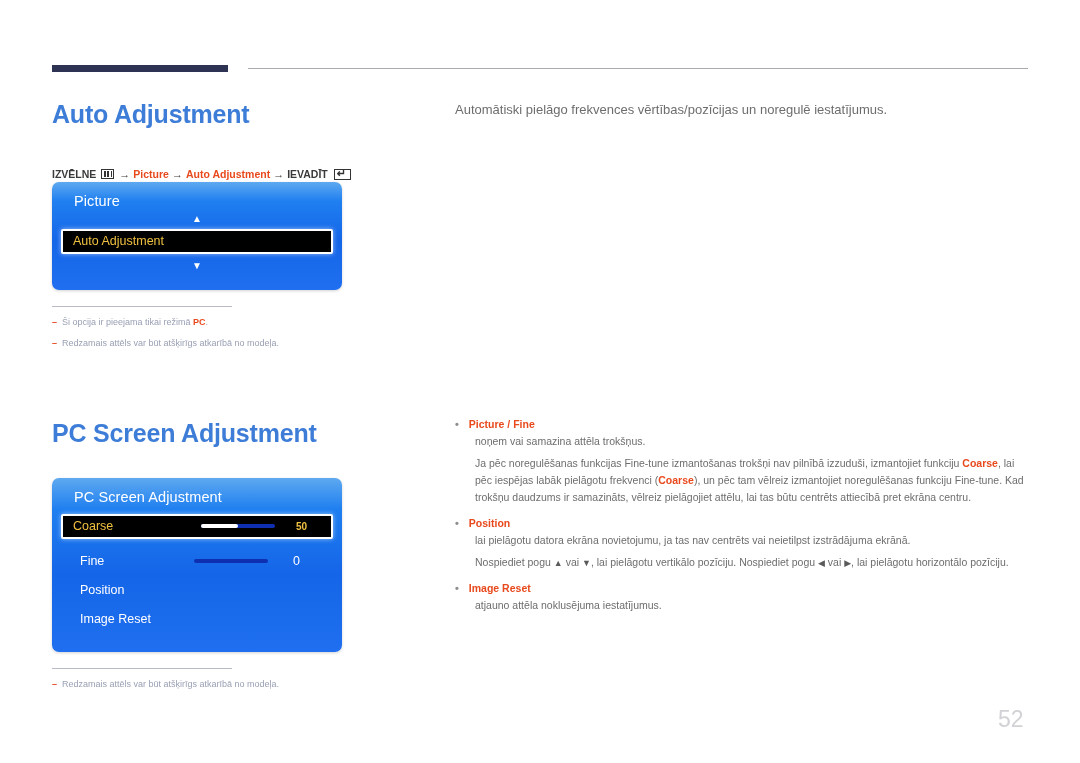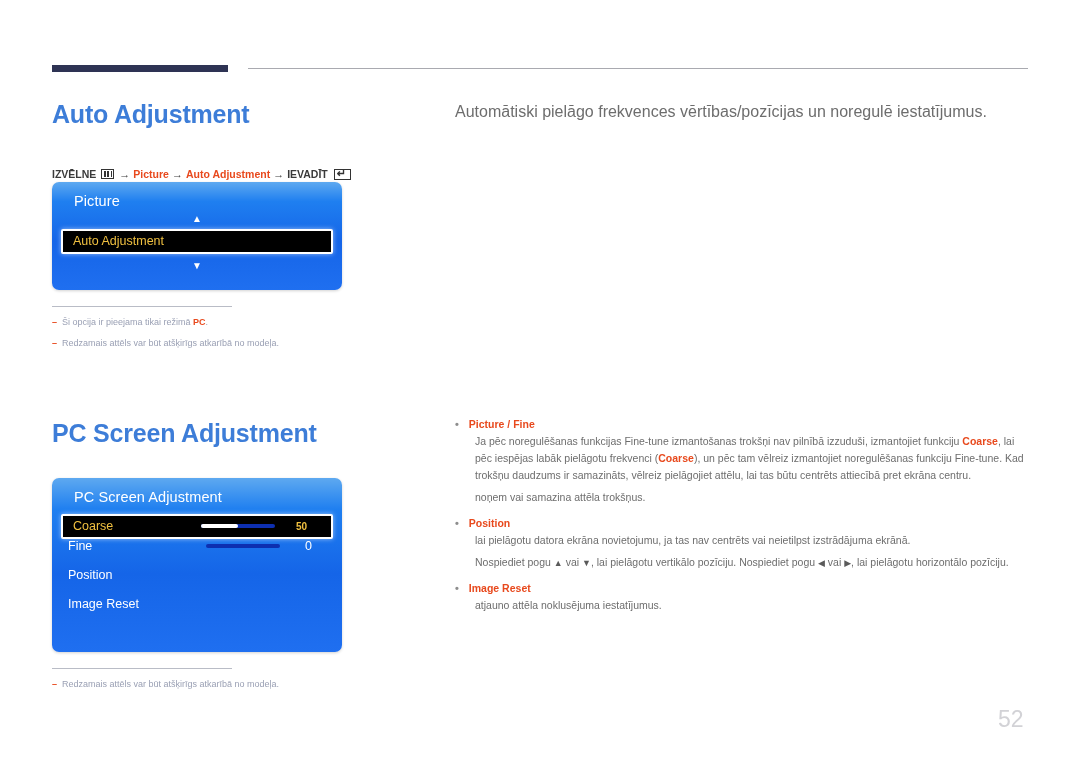--- a/index.html
+++ b/index.html
@@ -121,22 +121,22 @@
     padding: 0 10px;
     box-shadow: 0 0 5px rgba(255,255,255,0.55);
   }
   .osd-row-selected .label {
     color: #f0c040;
     font-size: 12.5px;
     flex: 0 0 auto;
   }
   .osd-row {
     height: 29px;
-    display: flex; align-items: flex-start;
-    padding: 0 16px;
+    display: flex; align-items: flex-end;
+    padding: 0 28px;
     gap: 28px;
   }
   .osd-row .label { color: #ffffff; font-size: 12.5px; flex: 0 0 auto; }
 
   .slider-wrap {
     flex: 1 1 auto;
     display: flex; align-items: center;
     justify-content: flex-end;
     padding-right: 14px;
   }
@@ -165,21 +165,21 @@
     color: #9aa0b4;
     line-height: 1.5;
     margin-bottom: 7px;
     display: flex; gap: 5px;
   }
   .note .dash { color: #e8491d; font-weight: bold; }
   .note b.red { color: #e8491d; }
   .intro {
     position: absolute; left: 455px; top: 100px;
     width: 570px;
-    font-size: 16px;
+    font-size: 13px;
     color: #6d6d6d;
     line-height: 1.5;
   }
 
   .bullets { position: absolute; left: 455px; top: 418px; width: 572px; }
   .bullet-block { margin-bottom: 11px; }
   .bullet-head {
     display: flex; gap: 10px; align-items: baseline;
     font-size: 10.5px;
     font-weight: bold;
@@ -295,22 +295,22 @@
   <div class="intro">Automātiski pielāgo frekvences vērtības/pozīcijas un noregulē iestatījumus.</div>
 
   <div class="bullets">
 
     <div class="bullet-block">
       <div class="bullet-head">
         <span class="dot">•</span>
         <span>Picture / Fine</span>
       </div>
       <div class="bullet-body">
+        <p>noņem vai samazina attēla trokšņus.</p>
         <p>Ja pēc noregulēšanas funkcijas Fine-tune izmantošanas trokšņi nav pilnībā izzuduši, izmantojiet funkciju <b>Coarse</b>, lai pēc iespējas labāk pielāgotu frekvenci (<b>Coarse</b>), un pēc tam vēlreiz izmantojiet noregulēšanas funkciju Fine-tune. Kad trokšņu daudzums ir samazināts, vēlreiz pielāgojiet attēlu, lai tas būtu centrēts attiecībā pret ekrāna centru.</p>
-        <p>noņem vai samazina attēla trokšņus.</p>
       </div>
     </div>
 
     <div class="bullet-block">
       <div class="bullet-head">
         <span class="dot">•</span>
         <span>Position</span>
       </div>
       <div class="bullet-body">
         <p>lai pielāgotu datora ekrāna novietojumu, ja tas nav centrēts vai neietilpst izstrādājuma ekrānā.</p>

